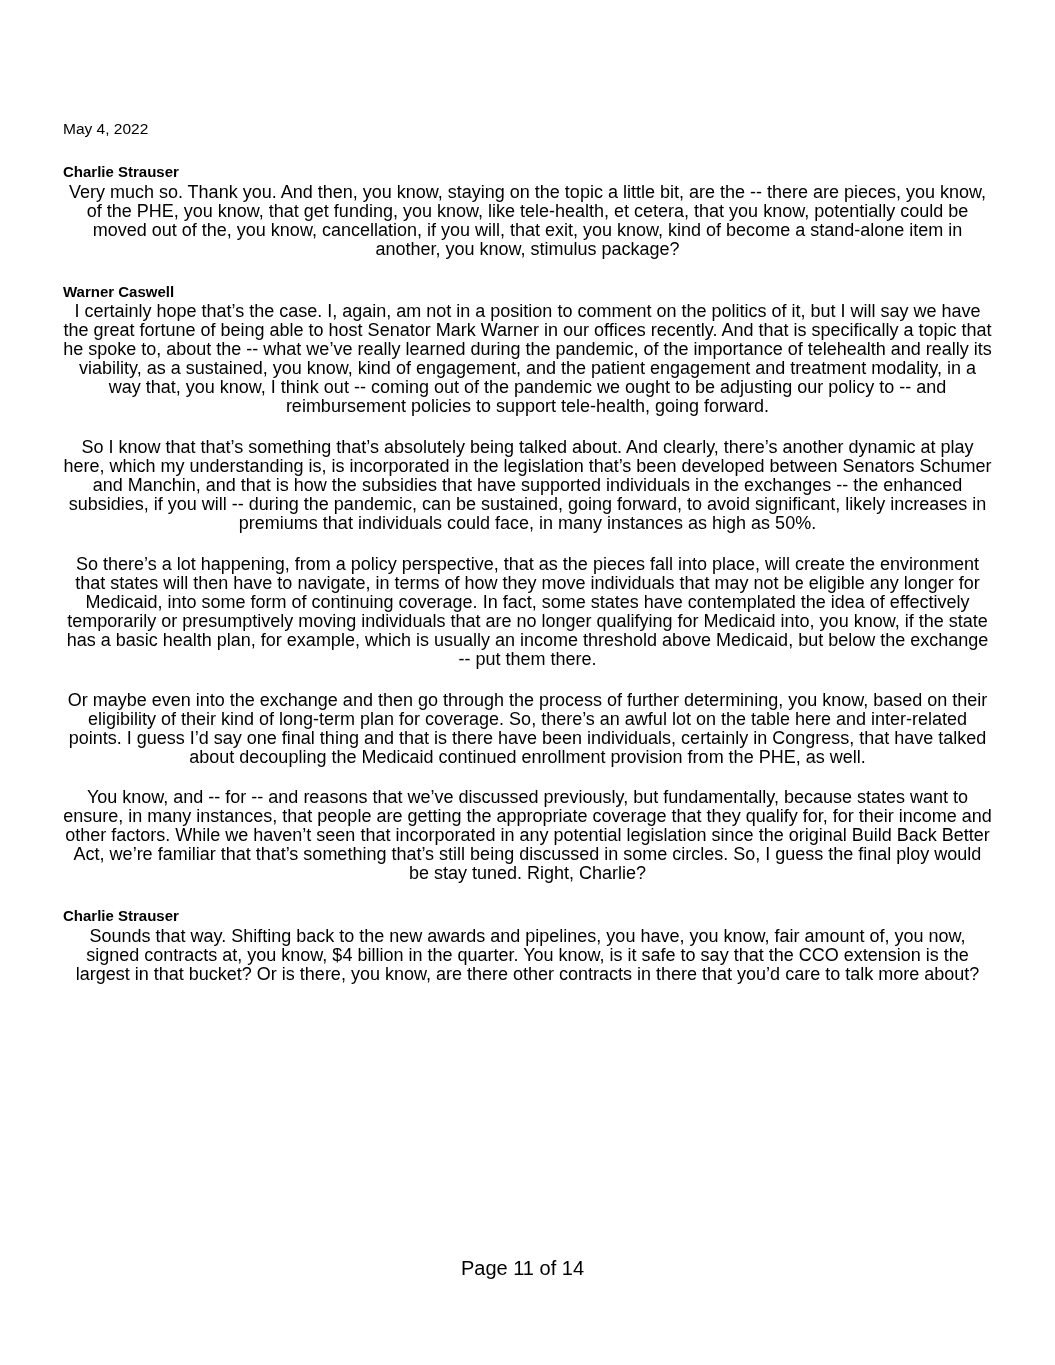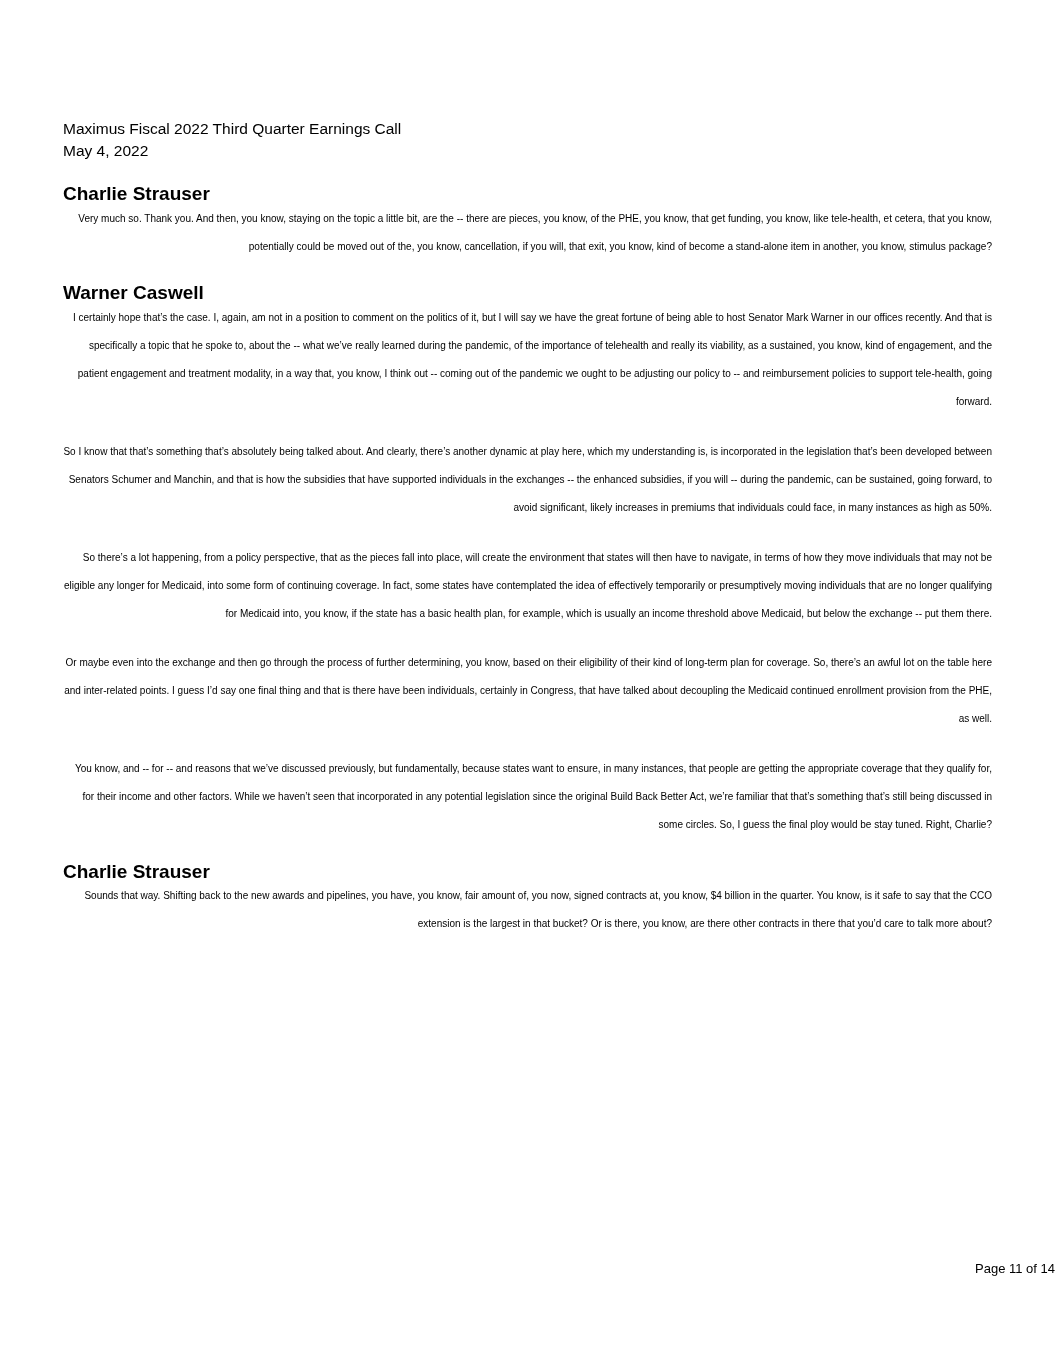--- a/index.html
+++ b/index.html
@@ -22,50 +22,49 @@
     right: 63px;
   }
   .header-line {
     font-size: 15.5px;
     line-height: 21.7px;
   }
   header {
     margin: 0 0 21.7px 0;
   }
   .speaker {
-    font-size: 19px;
+    font-size: 15px;
     line-height: 21.7px;
     font-weight: bold;
     margin: 0;
     padding: 0;
   }
   .speech p {
-    font-size: 10px;
-    line-height: 28px;
+    font-size: 18px;
+    line-height: 19px;
     margin: 0 0 21.7px 0;
     padding: 0;
-    text-align: right;
+    text-align: center;
   }
   .footer {
     position: absolute;
     top: 1258px;
     left: 0;
-    right: 0;
-    text-align: right;
-    font-size: 13px;
+    right: 10px;
+    text-align: center;
+    font-size: 20px;
     line-height: 21.7px;
   }
 </style>
 </head>
 <body>
 
 <div class="page">
 
   <header>
-    <div class="header-line">Maximus Fiscal 2022 Third Quarter Earnings Call</div>
     <div class="header-line">May 4, 2022</div>
   </header>
 
   <section class="speech">
     <h2 class="speaker">Charlie Strauser</h2>
     <p>Very much so. Thank you. And then, you know, staying on the topic a little bit, are the -- there are pieces, you know, of the PHE, you know, that get funding, you know, like tele-health, et cetera, that you know, potentially could be moved out of the, you know, cancellation, if you will, that exit, you know, kind of become a stand-alone item in another, you know, stimulus package?</p>
   </section>
 
   <section class="speech">
     <h2 class="speaker">Warner Caswell</h2>

